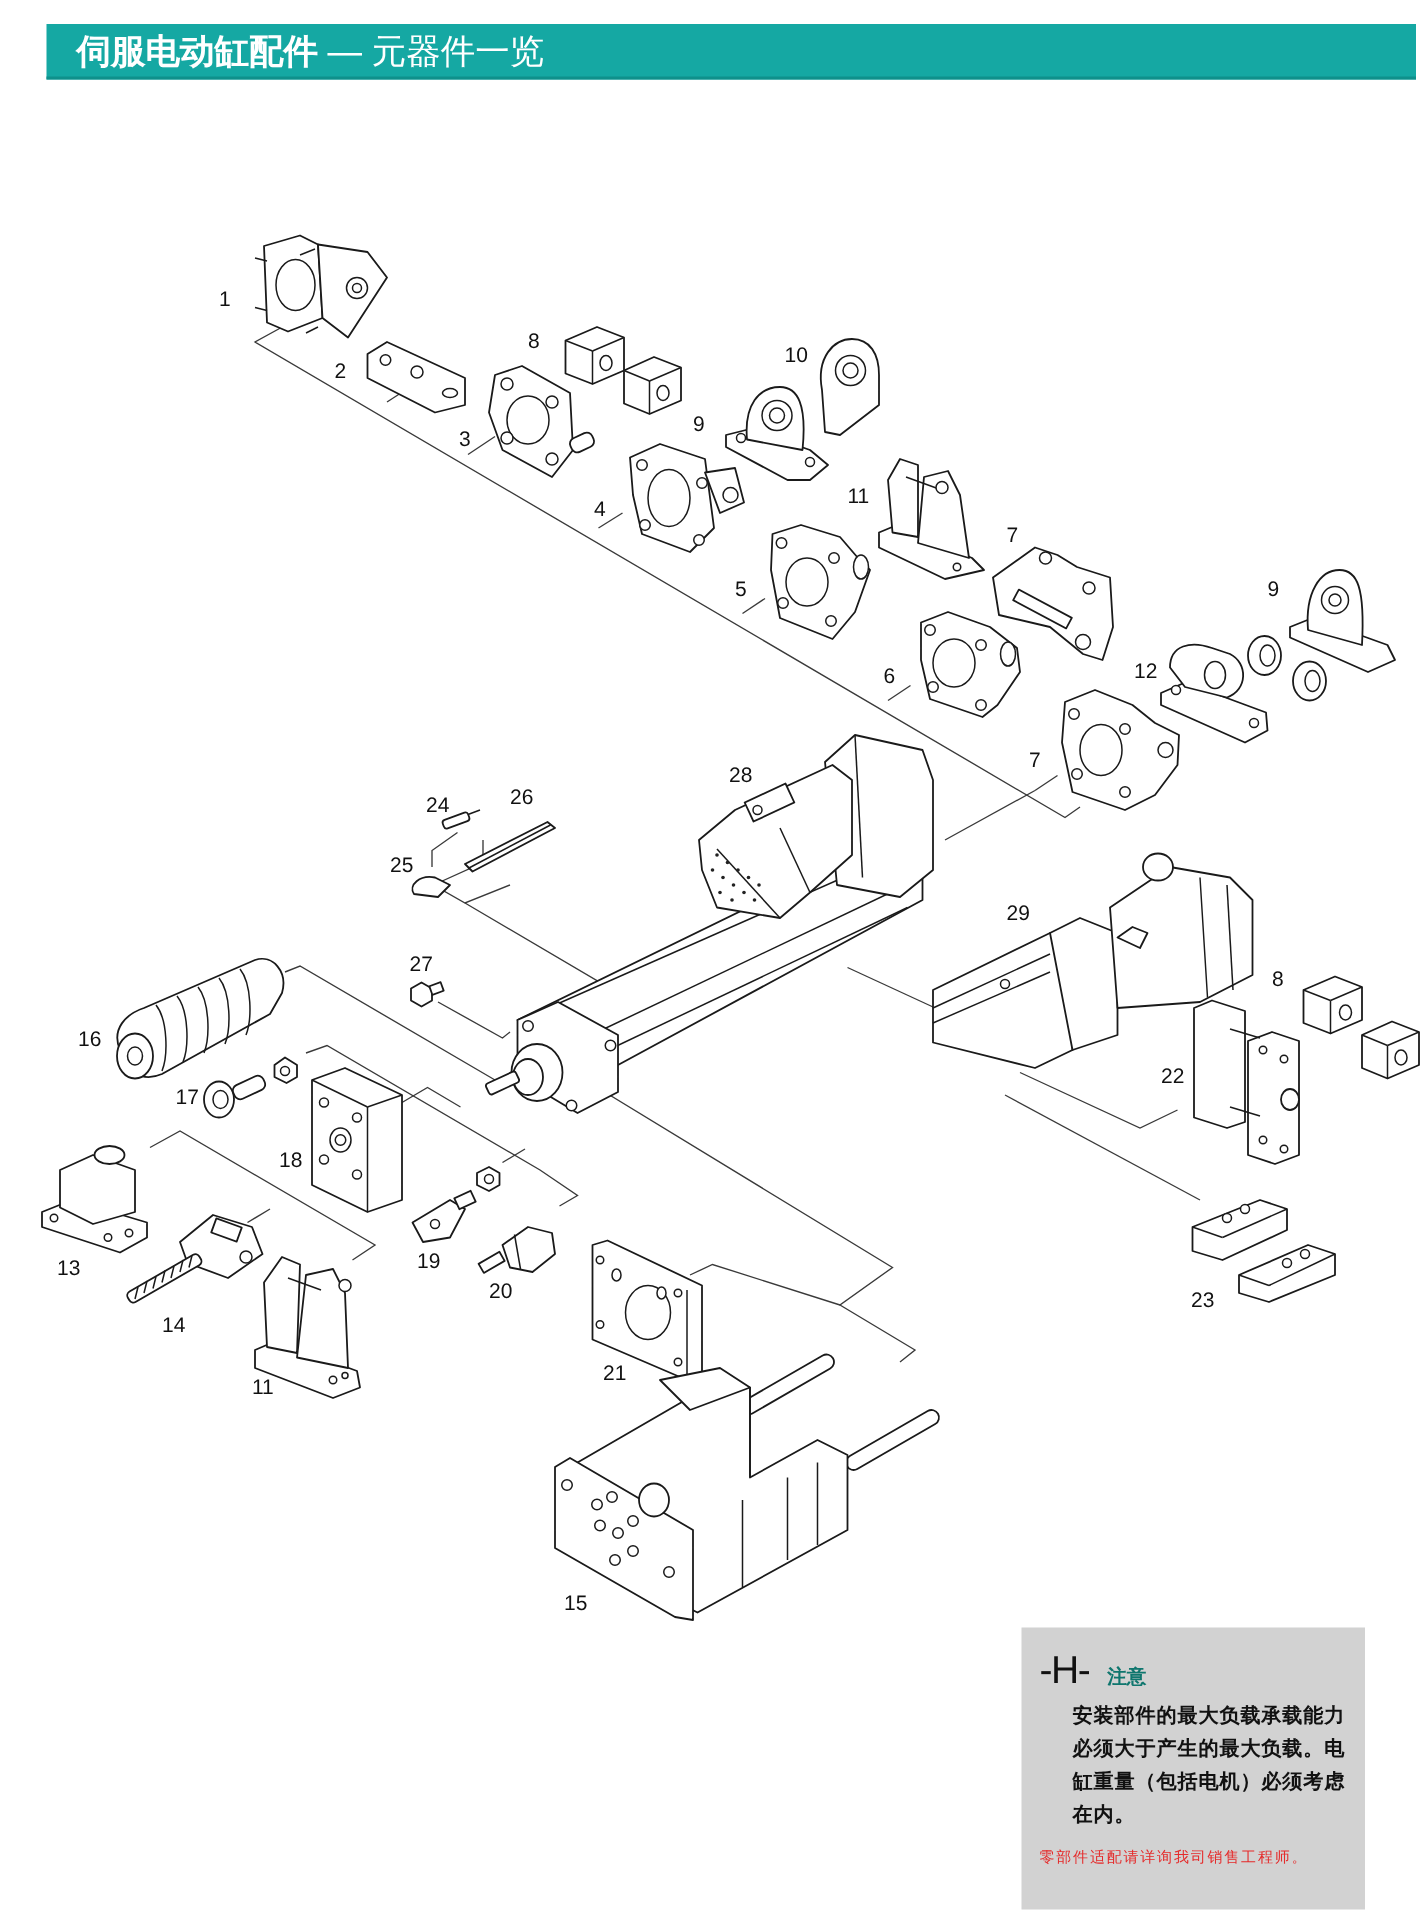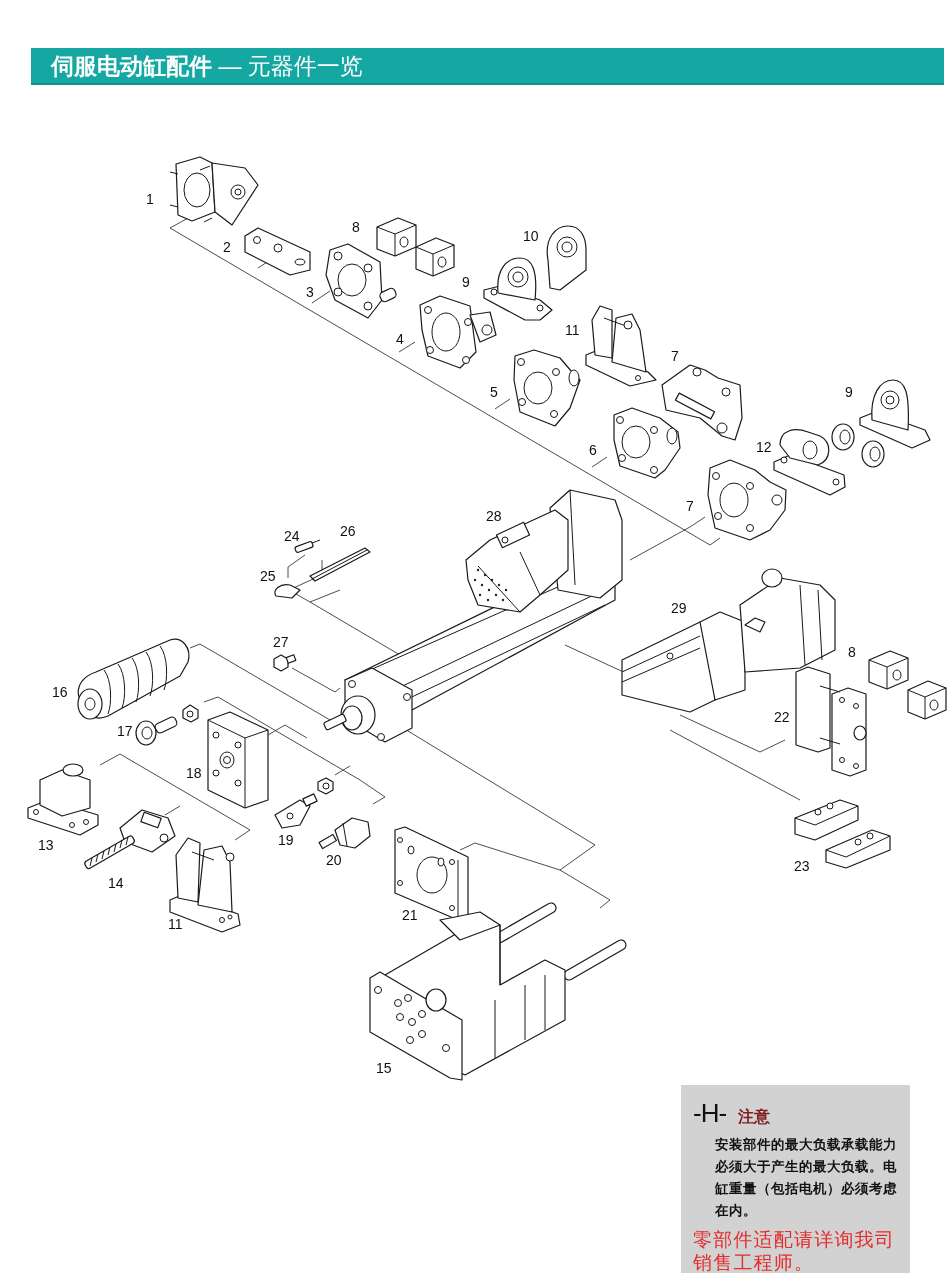--- a/index.html
+++ b/index.html
@@ -1,35 +1,35 @@
 <!DOCTYPE html>
 <html><head>
 <meta charset="utf-8">
 <style>
   html, body { margin:0; padding:0; background:#ffffff; }
   body { width:950px; height:1278px; position:relative; overflow:hidden;
          font-family: "Liberation Sans", "DejaVu Sans", sans-serif; }
   .header-bar { position:absolute; left:31px; top:16px; width:913px; height:37px;
-         background:#15a8a3; border-bottom:2px solid #0f908b; box-sizing:border-box;margin-top:32px; }
+         background:#15a8a3; border-bottom:2px solid #0f908b; box-sizing:border-box; }
   .header-title { position:absolute; left:20px; top:4px; color:#ffffff; font-size:23px; line-height:28px; white-space:nowrap; }
   .header-title .strong { font-weight:bold; }
   .header-title .light { font-weight:normal; }
   .diagram { position:absolute; left:0; top:60px; width:950px; height:1030px; }
   .diagram svg { width:950px; height:1030px; display:block; }
   .part { fill:#ffffff; stroke:#1a1a1a; stroke-width:1.2; stroke-linejoin:round; }
   .part-d { fill:none; stroke:#1a1a1a; stroke-width:1; }
   .hole { fill:#ffffff; stroke:#1a1a1a; stroke-width:1; }
   .leader { fill:none; stroke:#3a3a3a; stroke-width:0.9; }
   .callout { font-family:"Liberation Sans", sans-serif; font-size:14px; fill:#111111; }
   .note-box { position:absolute; left:681px; top:1085px; width:229px; height:188px; background:#d2d2d2; box-sizing:border-box; padding:14px 10px 0 12px; }
   .note-head { display:flex; align-items:baseline; gap:12px; margin-bottom:6px; }
   .note-code { font-size:26px; color:#111; line-height:28px; letter-spacing:-1px; }
-  .note-title { font-size:16px; font-weight:bold; color:#7f1d1d; }
+  .note-title { font-size:13px; font-weight:bold; color:#0f766e; }
   .note-body { font-size:13.4px; line-height:22px; color:#111; font-weight:bold; letter-spacing:0.6px;margin-left:22px; }
-  .note-warning { font-size:19px; line-height:23px; color:#e52b2b; margin-top:6px; letter-spacing:1.2px; }
+  .note-warning { font-size:10px; line-height:23px; color:#e52b2b; margin-top:6px; letter-spacing:1.2px; }
 </style>
 </head>
 <body>
 
 <div class="header-bar">
   <div class="header-title">
     <span class="strong">伺服电动缸配件</span>
     <span class="light">—</span>
     <span class="light">元器件一览</span>
   </div>

